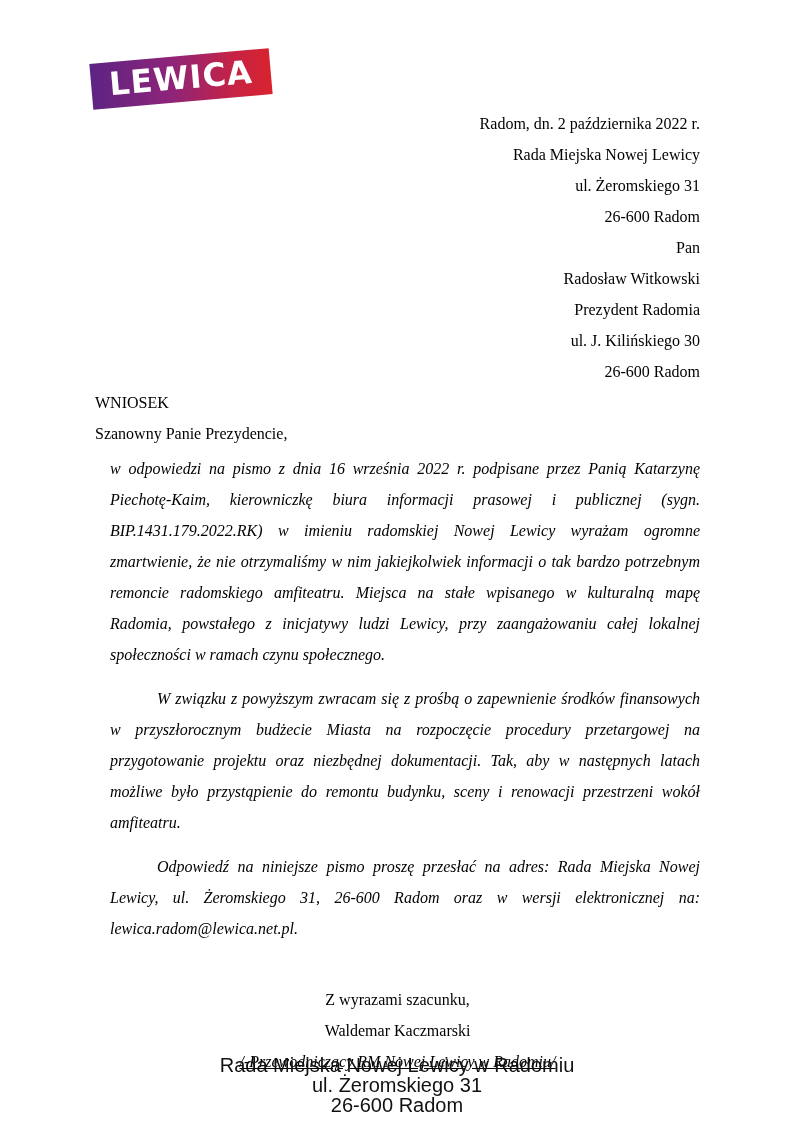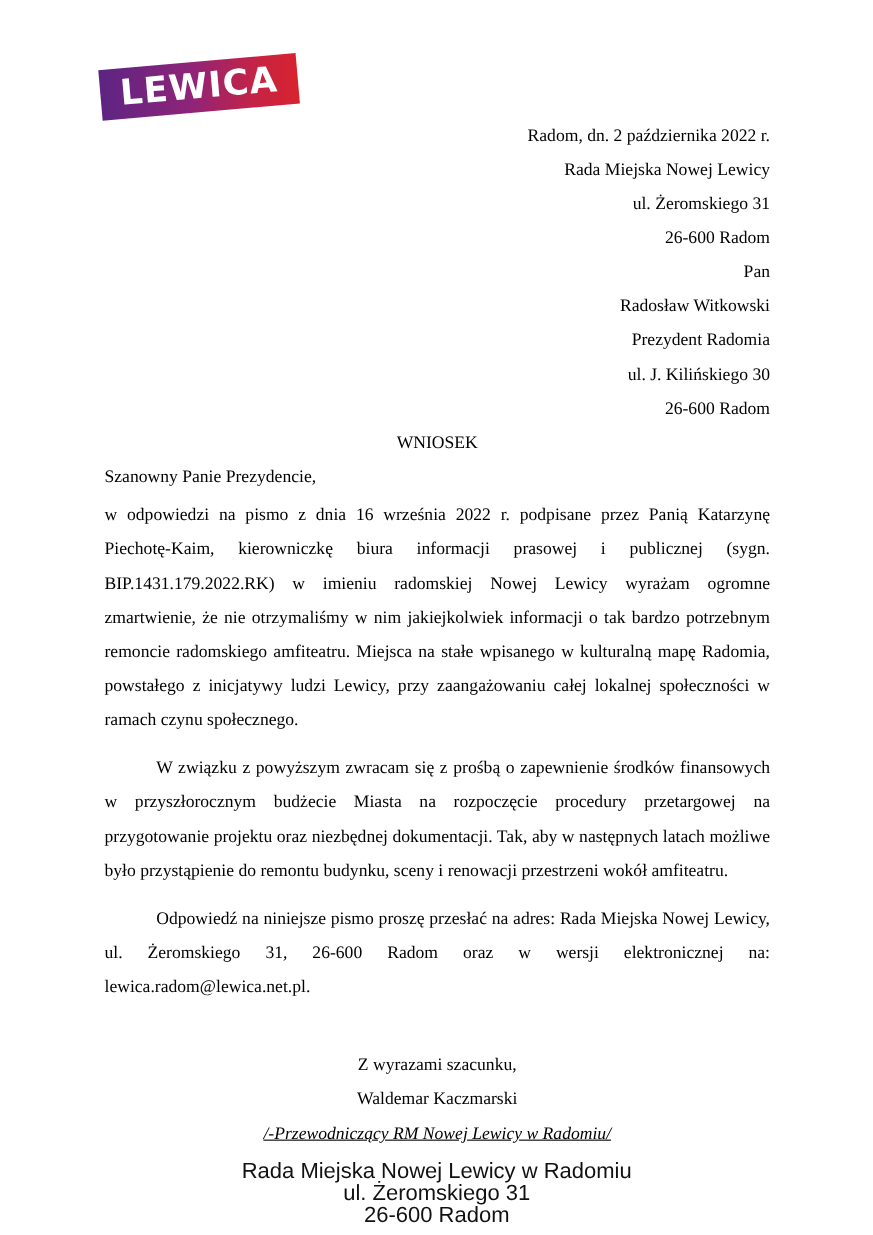--- a/index.html
+++ b/index.html
@@ -45,26 +45,27 @@
   .letter {
     font-size: 16px;
     line-height: 31px;
   }
   .date-line {
     margin-top: 108px;
     text-align: right;
   }
   .sender { text-align: right; }
   .recipient { text-align: right; }
-  .subject { text-align: center; }
+  .subject { text-align: left; }
   .salutation { text-align: left; }
   .para {
-    margin: 4px 0 13px 0;
+    margin: 4px 0 13px 15px;
     text-align: justify;
     hyphens: none;
+    font-style: italic;
   }
   .para.indent { text-indent: 47px; }
   .signature {
     margin-top: 40px;
     text-align: center;
   }
   .sig-title { font-style: italic; text-decoration: underline; }
   
   .footer {
     position: absolute;

